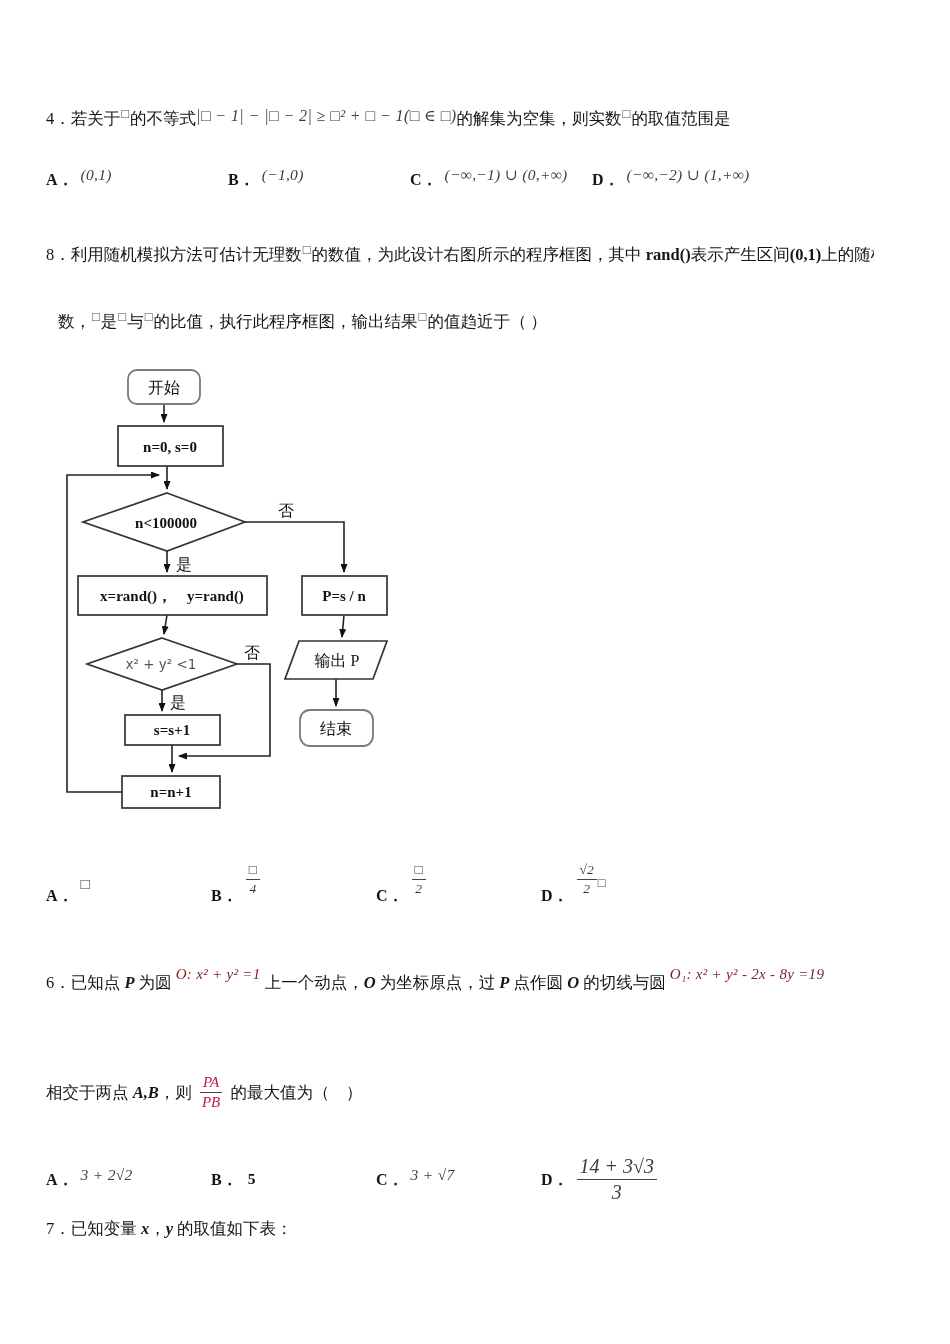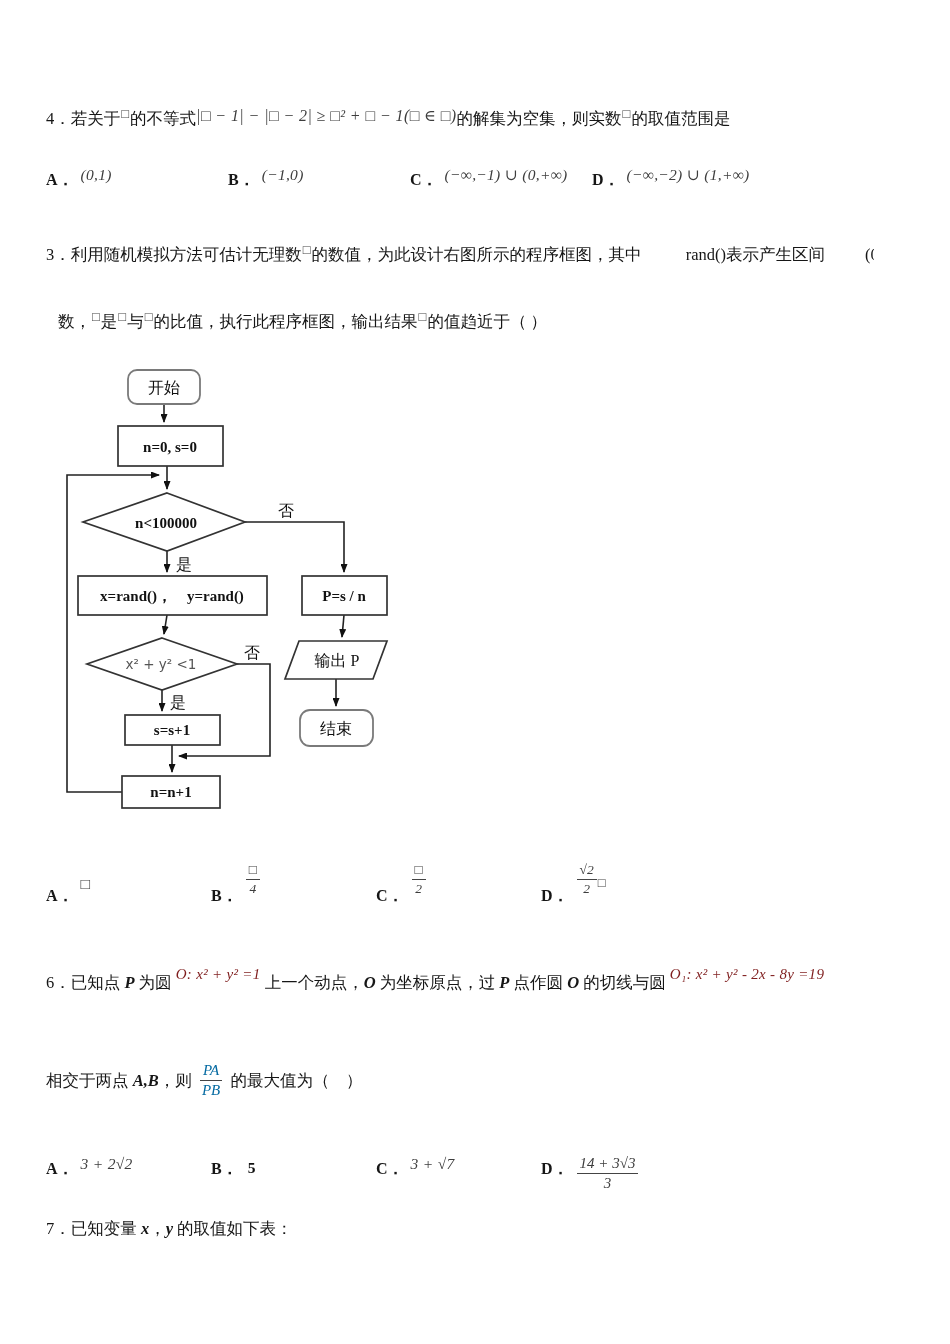--- a/index.html
+++ b/index.html
@@ -10,21 +10,21 @@
     font-family:"Liberation Serif","DejaVu Serif",serif;
     color:#161616;
   }
   .page { position:relative; width:874px; height:1344px; overflow:hidden; }
 
   .line {
     position:absolute; left:46px; margin:0;
     font-size:16.5px; line-height:30px; white-space:nowrap;
   }
   .seg { }
-  .b  { font-weight:400;margin-left:40px; }
+  .b  { font-weight:700; }
   .bi { font-weight:700; font-style:italic; }
   .mbox { color:#444; position:relative; top:-6px; font-size:13px; padding:0 1px; }
   .math { font-style:italic; color:#3d3d3d; position:relative; top:-3px; font-size:16px; letter-spacing:.4px; }
   .mathsup { font-style:italic; color:#7f1d1d; position:relative; top:-9px; font-size:15px; letter-spacing:.3px; }
 
   .opt-row {
     position:absolute; left:46px; display:grid;
     grid-template-columns:165px 165px 165px auto;
     align-items:baseline; white-space:nowrap;
   }
@@ -35,22 +35,22 @@
   }
   .opt-val.upright { font-style:normal; font-weight:700; color:#111; top:-1px; }
 
   .frac {
     display:inline-block; text-align:center; font-style:italic;
     color:#3d3d3d; font-size:13.5px; line-height:1.15; margin-left:8px;
   }
   .frac .num { display:block; border-bottom:1px solid #444; padding:0 3px 1px; }
   .frac .den { display:block; padding-top:1px; }
   .frac.small  { vertical-align:8px; }
-  .frac.inline { font-size:15px; color:#0369a1; vertical-align:-9px; margin:0 4px; }
-  .frac.big    { font-size:15px; vertical-align:-14px; }
+  .frac.inline { font-size:15px; color:#be185d; vertical-align:-9px; margin:12px 4px; }
+  .frac.big    { font-size:20px; vertical-align:-14px; }
 
   
   .fc { position:absolute; left:60px; top:366px; width:340px; height:452px; }
   .fc-shape { fill:none; stroke:#333; stroke-width:1.7; }
   .fc-round { fill:none; stroke:#7a7a7a; stroke-width:1.8; }
   .fc-line  { fill:none; stroke:#222; stroke-width:1.6; }
   .fc-text  { font-family:"Liberation Serif","DejaVu Serif",serif; font-size:15px;
               font-weight:700; fill:#111; text-anchor:middle; }
   .fc-cjk   { font-family:"Liberation Serif","DejaVu Serif",serif; font-size:16px;
               font-weight:400; fill:#111; text-anchor:middle; }
@@ -74,21 +74,21 @@
       <span class="opt-label">B．</span><span class="opt-val">(−1,0)</span>
     </div>
     <div>
       <span class="opt-label">C．</span><span class="opt-val">(−∞,−1) ∪ (0,+∞)</span>
     </div>
     <div>
       <span class="opt-label">D．</span><span class="opt-val">(−∞,−2) ∪ (1,+∞)</span>
     </div>
   </div>
 
-  <p class="line" style="top:240px;"><span class="seg">3．利用随机模拟方法可估计无理数</span><span class="seg mbox">□</span><span class="seg">的数值，为此设计右图所示的程序框图，其中 </span><span class="seg b">rand()</span><span class="seg">表示产生区间</span><span class="seg b">(0,1)</span><span class="seg">上的随机</span></p>
+  <p class="line" style="top:240px;"><span class="seg">8．利用随机模拟方法可估计无理数</span><span class="seg mbox">□</span><span class="seg">的数值，为此设计右图所示的程序框图，其中 </span><span class="seg b">rand()</span><span class="seg">表示产生区间</span><span class="seg b">(0,1)</span><span class="seg">上的随机</span></p>
   <p class="line" style="top:307px;margin-left:12px;"><span class="seg">数，</span><span class="seg mbox">□</span><span class="seg">是</span><span class="seg mbox">□</span><span class="seg">与</span><span class="seg mbox">□</span><span class="seg">的比值，执行此程序框图，输出结果</span><span class="seg mbox">□</span><span class="seg">的值趋近于（ ）</span></p>
 
   <svg class="fc" viewBox="0 0 340 452">
     <defs>
       <marker id="ah" markerWidth="9" markerHeight="7" refX="8" refY="3.5" orient="auto" markerUnits="userSpaceOnUse">
         <path d="M0,0 L9,3.5 L0,7 Z" fill="#111"></path>
       </marker>
     </defs>
 
     <path class="fc-line" d="M104,38 L104,56" marker-end="url(#ah)"></path>

